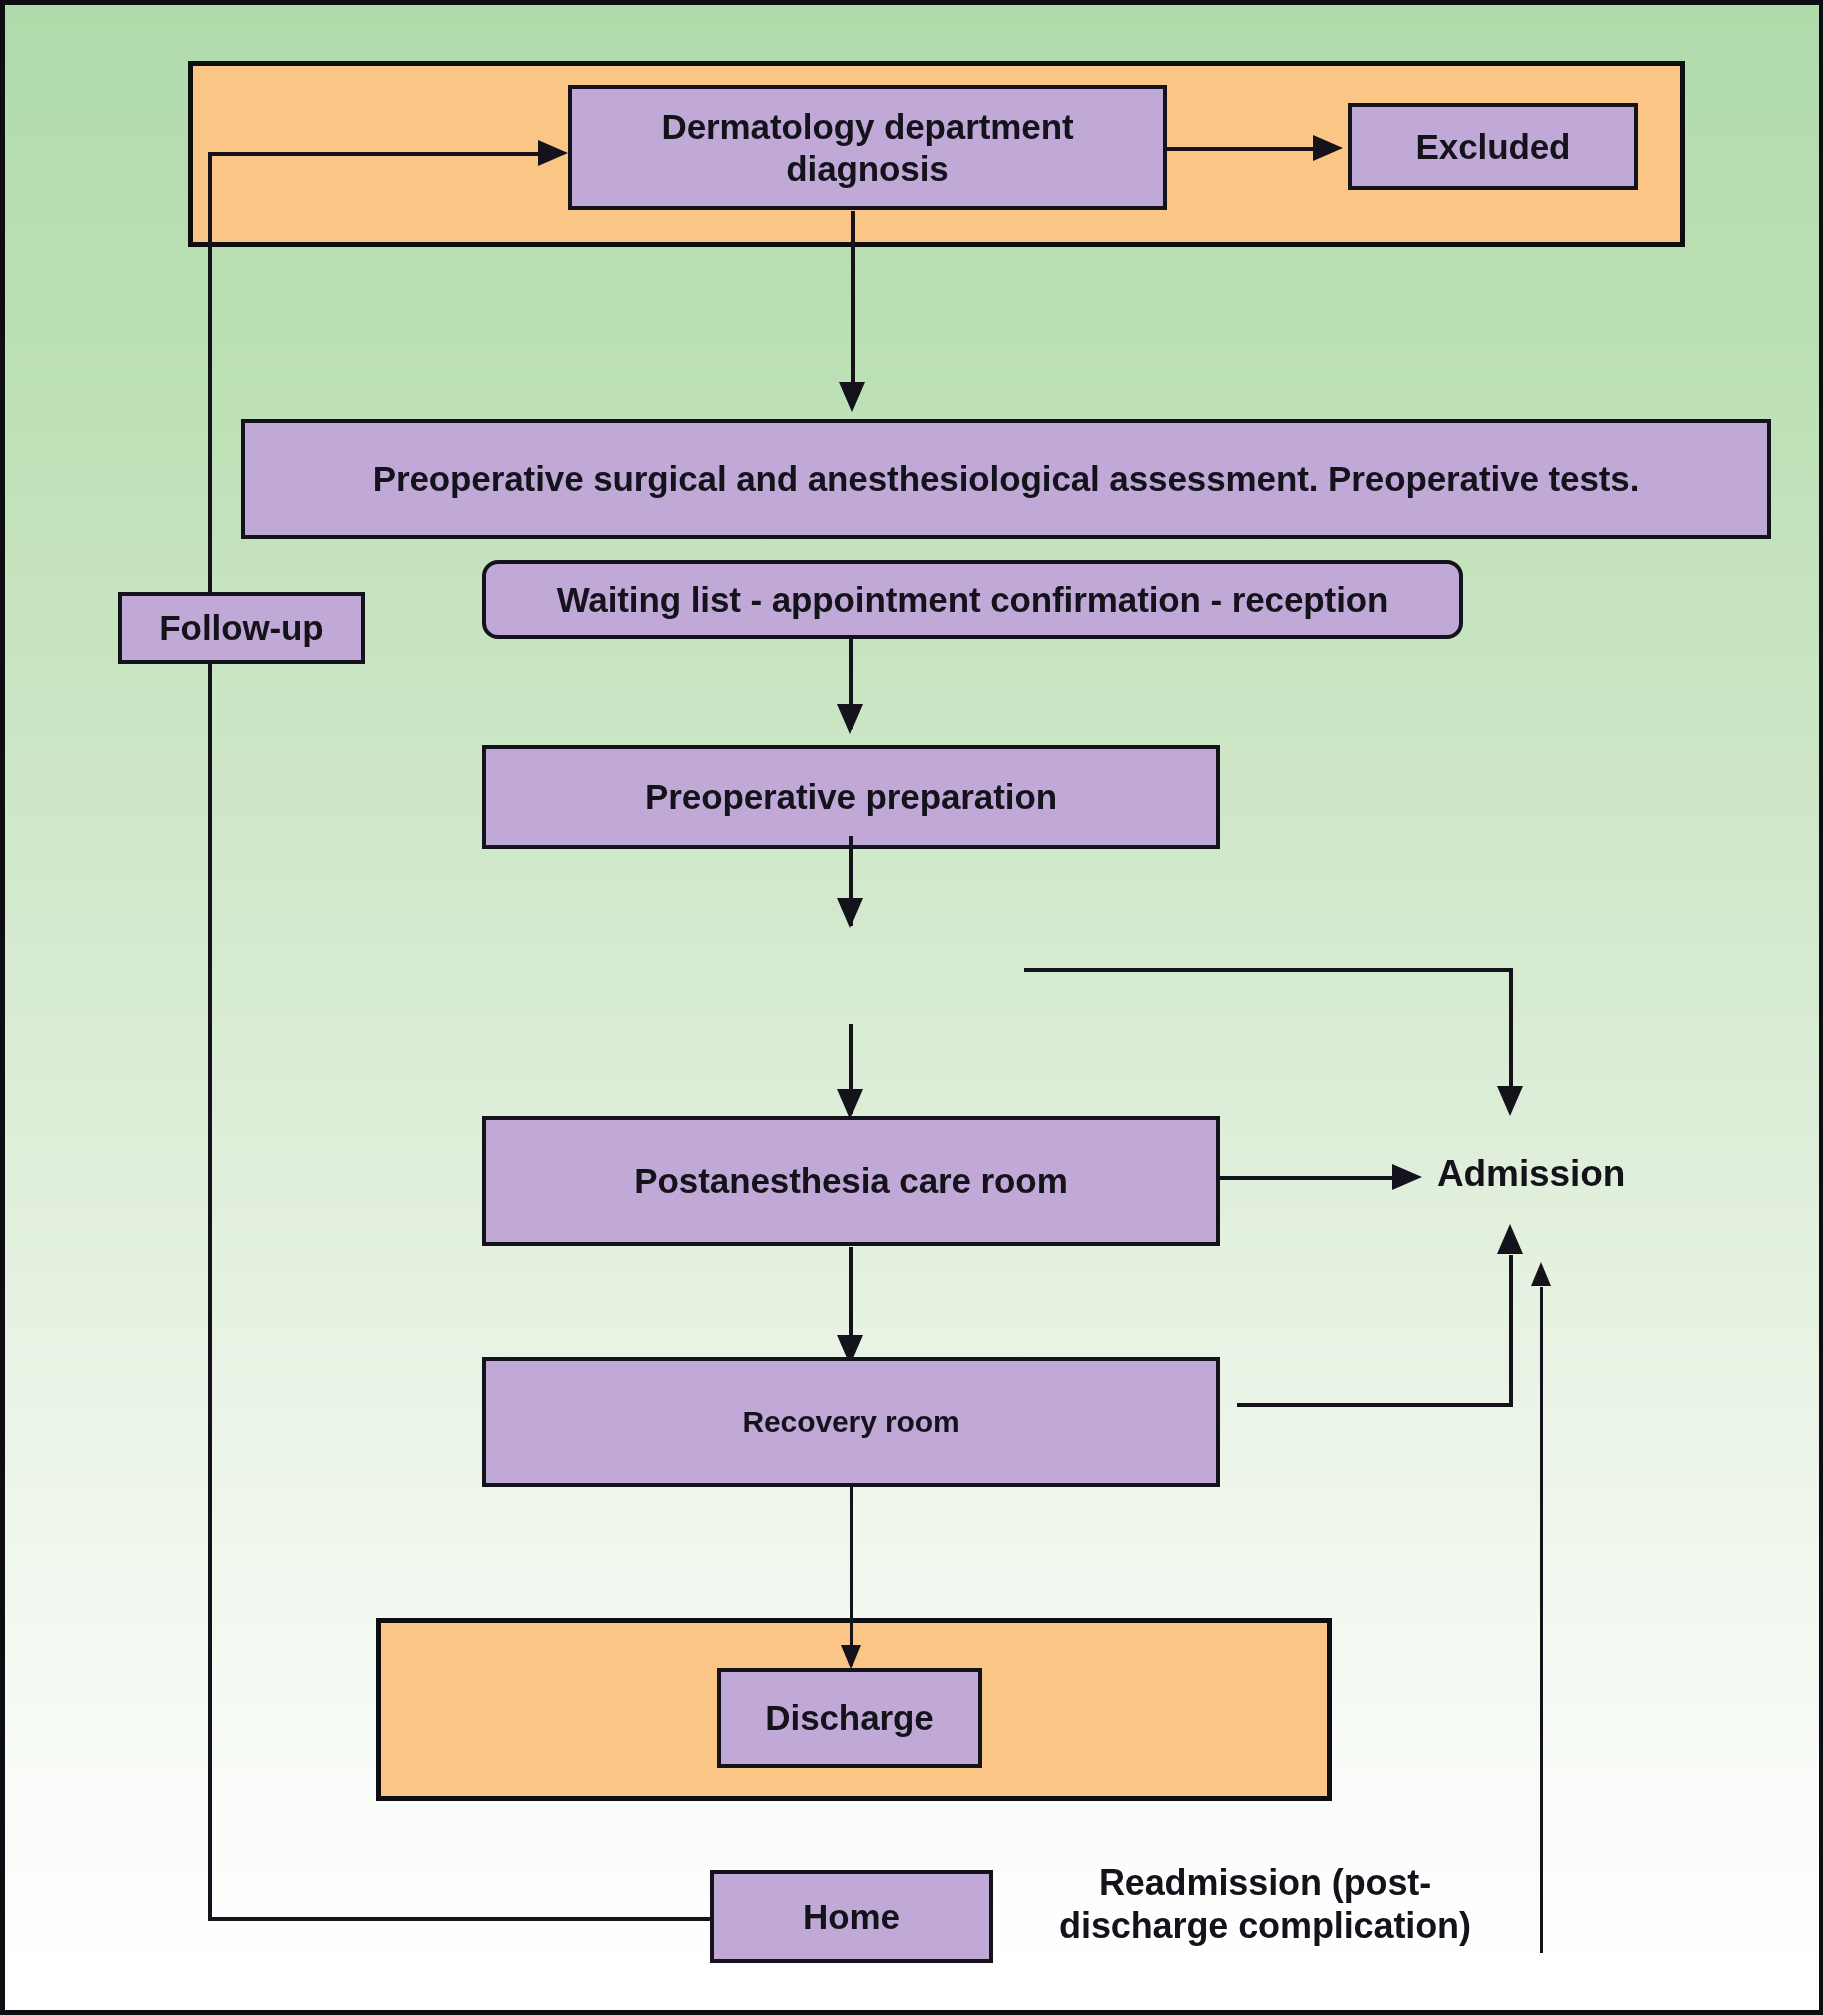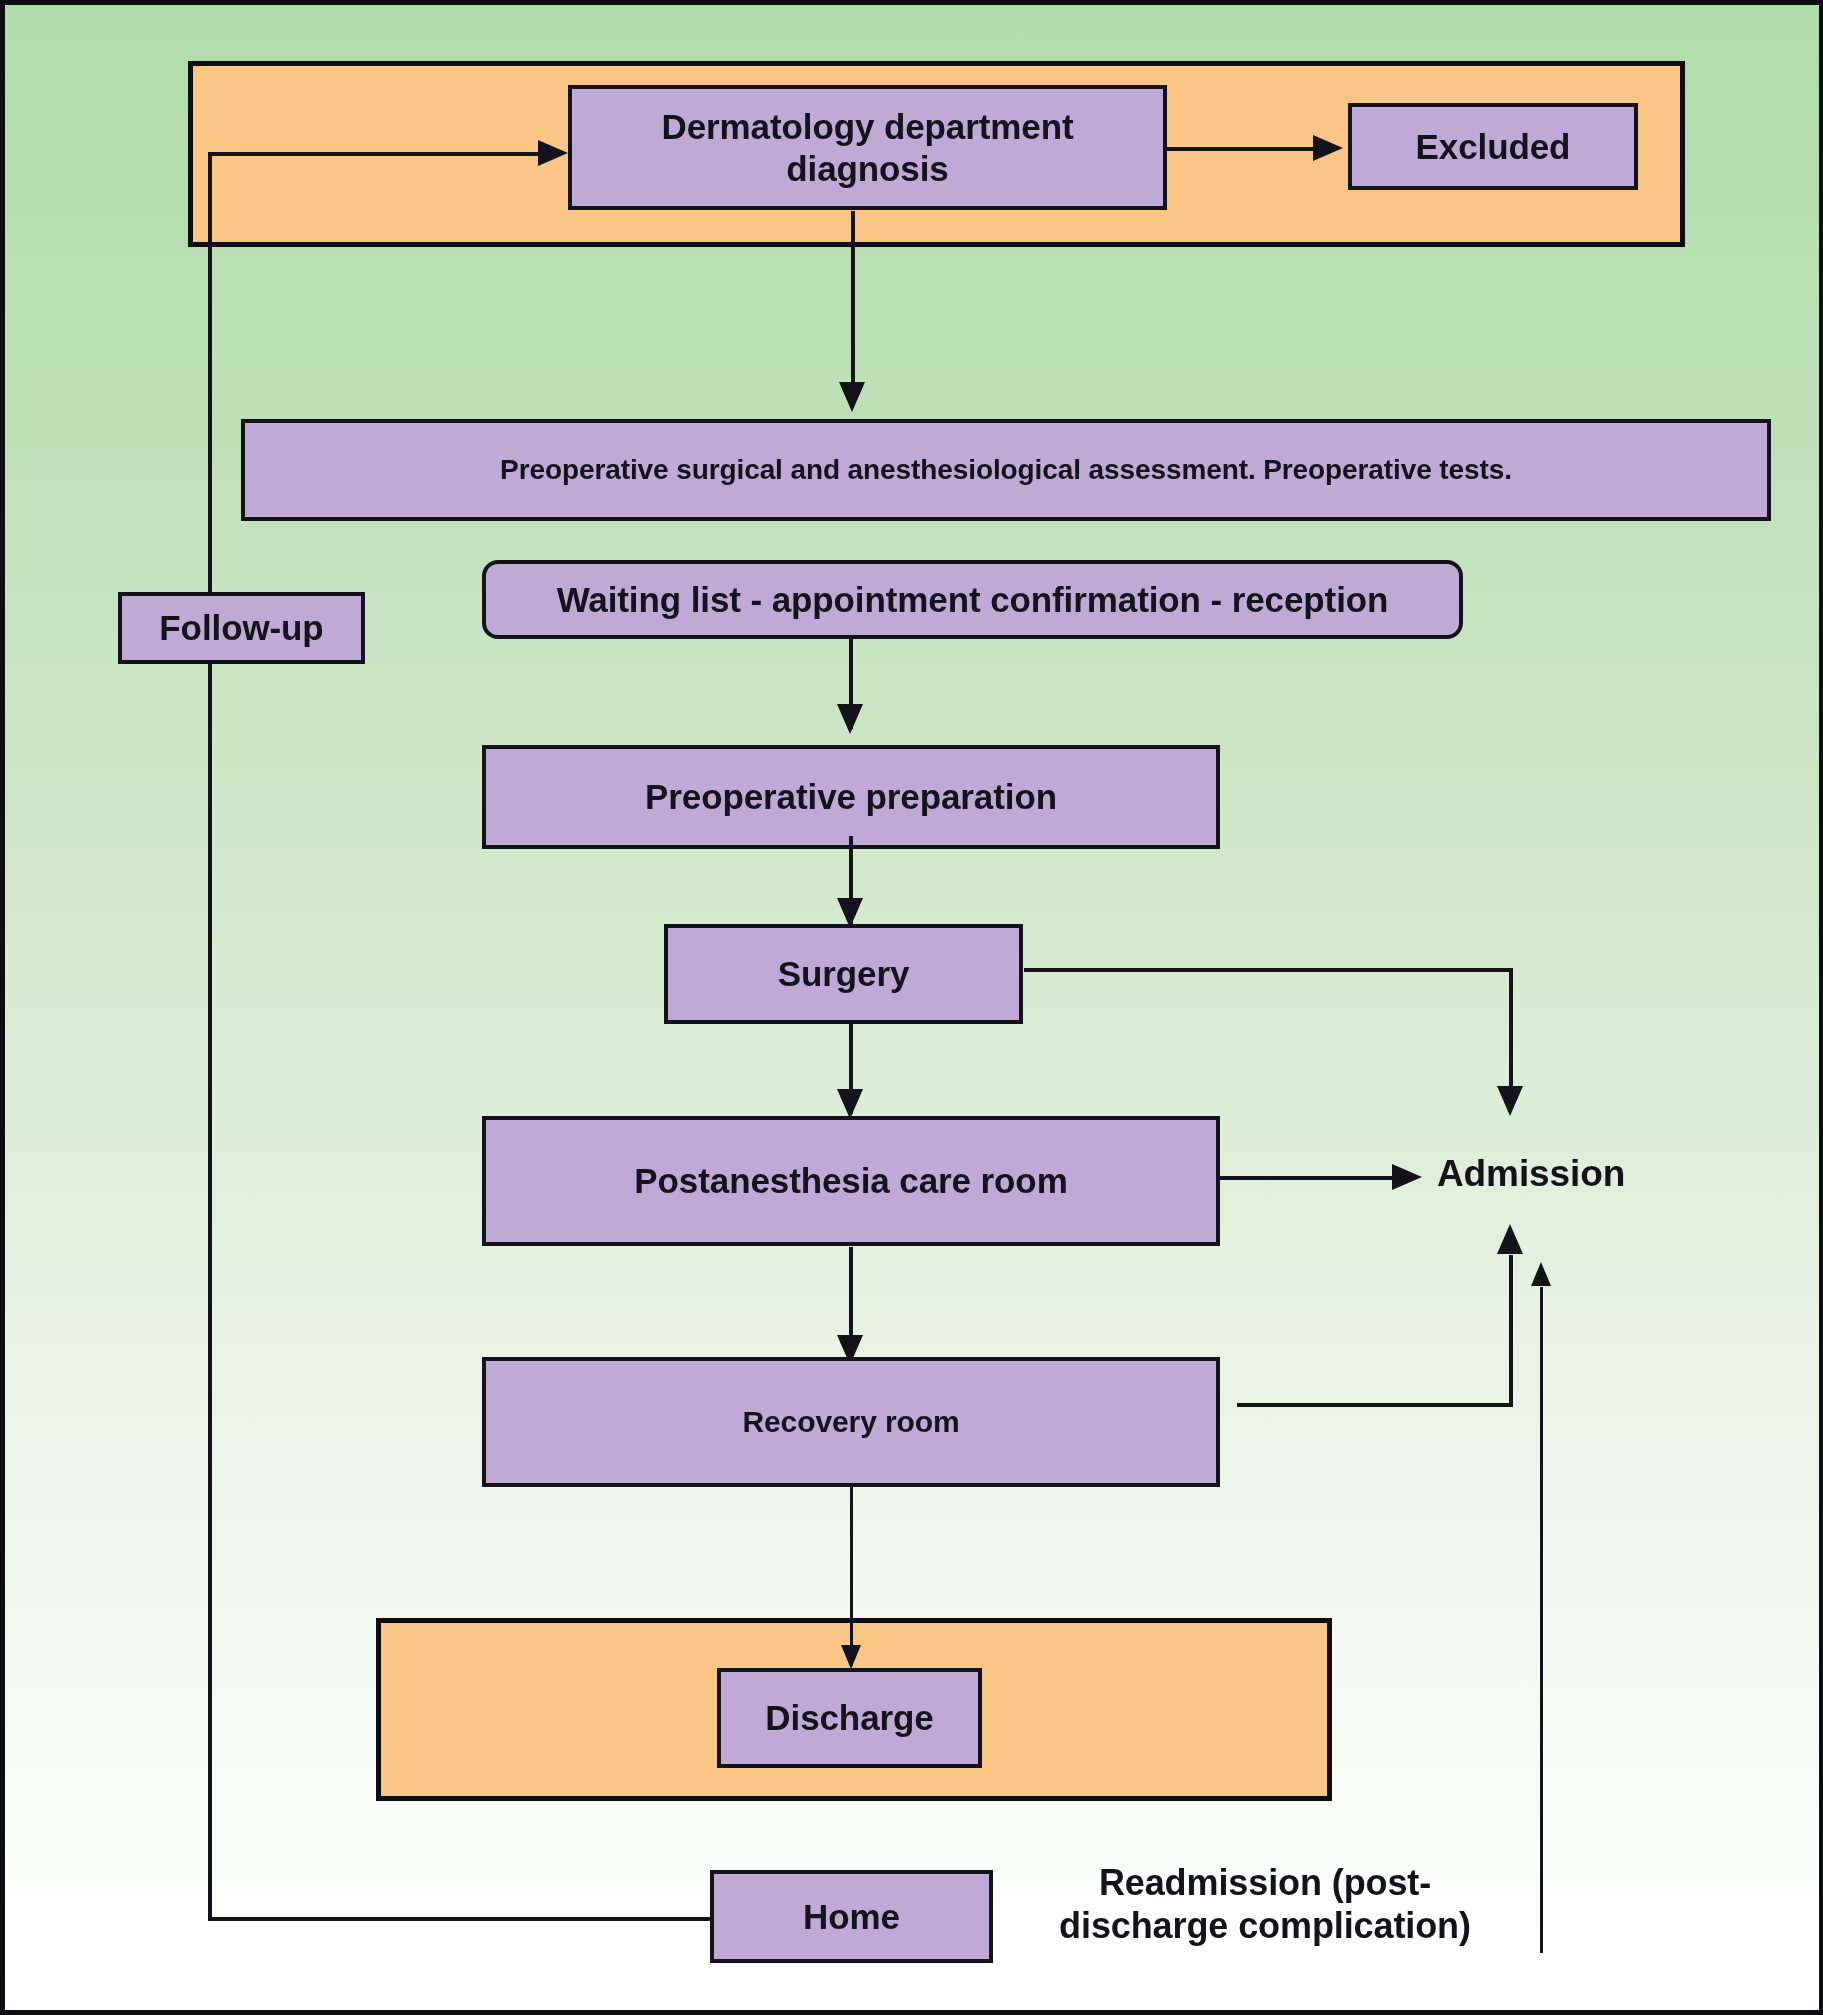--- a/index.html
+++ b/index.html
@@ -108,21 +108,21 @@
   <div class="hline" style="left:1161px; top:142px; width:153px; height:3.6px;"></div>
   <div class="arrow-r" style="left:1308px; top:130px;"></div>
 
   <div class="box" style="left:1343px; top:98px; width:290px; height:87px; font-size:35px;">
     <span>Excluded</span>
   </div>
 
   <div class="vline" style="left:846px; top:206px; width:3.6px; height:193px;"></div>
   <div class="arrow-d" style="left:834px; top:377px;"></div>
 
-  <div class="box" style="left:236px; top:414px; width:1530px; height:102px; font-size:28px;">
+  <div class="box" style="left:236px; top:414px; width:1530px; height:120px; font-size:35px;">
     <span>Preoperative surgical and anesthesiological assessment. Preoperative tests.</span>
   </div>
 
   <div class="box" style="left:113px; top:587px; width:247px; height:72px; font-size:35px;">
     <span>Follow-up</span>
   </div>
 
   <div class="box" style="left:477px; top:555px; width:981px; height:79px; font-size:35px;border-radius:16px;">
     <span>Waiting list - appointment confirmation - reception</span>
   </div>
@@ -130,23 +130,20 @@
   <div class="vline" style="left:844px; top:634px; width:3.6px; height:90px;"></div>
   <div class="arrow-d" style="left:832px; top:699px;"></div>
 
   <div class="box" style="left:477px; top:727px; width:738px; height:104px; font-size:35px;margin-top:13px;">
     <span>Preoperative preparation</span>
   </div>
 
   <div class="vline" style="left:844px; top:831px; width:3.6px; height:90px;"></div>
   <div class="arrow-d" style="left:832px; top:893px;"></div>
 
-  <div class="box" style="left:659px; top:919px; width:359px; height:100px; font-size:35px;">
-    <span>Surgery</span>
-  </div>
 
   <div class="hline thin" style="left:1019px; top:963px; width:488px; height:3.6px;"></div>
   <div class="vline thin" style="left:1504px; top:963px; width:3.6px; height:132px;"></div>
   <div class="arrow-d" style="left:1492px; top:1081px;"></div>
 
   <div class="vline" style="left:844px; top:1019px; width:3.6px; height:90px;"></div>
   <div class="arrow-d" style="left:832px; top:1084px;"></div>
 
   <div class="box" style="left:477px; top:1111px; width:738px; height:130px; font-size:35px;">
     <span>Postanesthesia care room</span>

